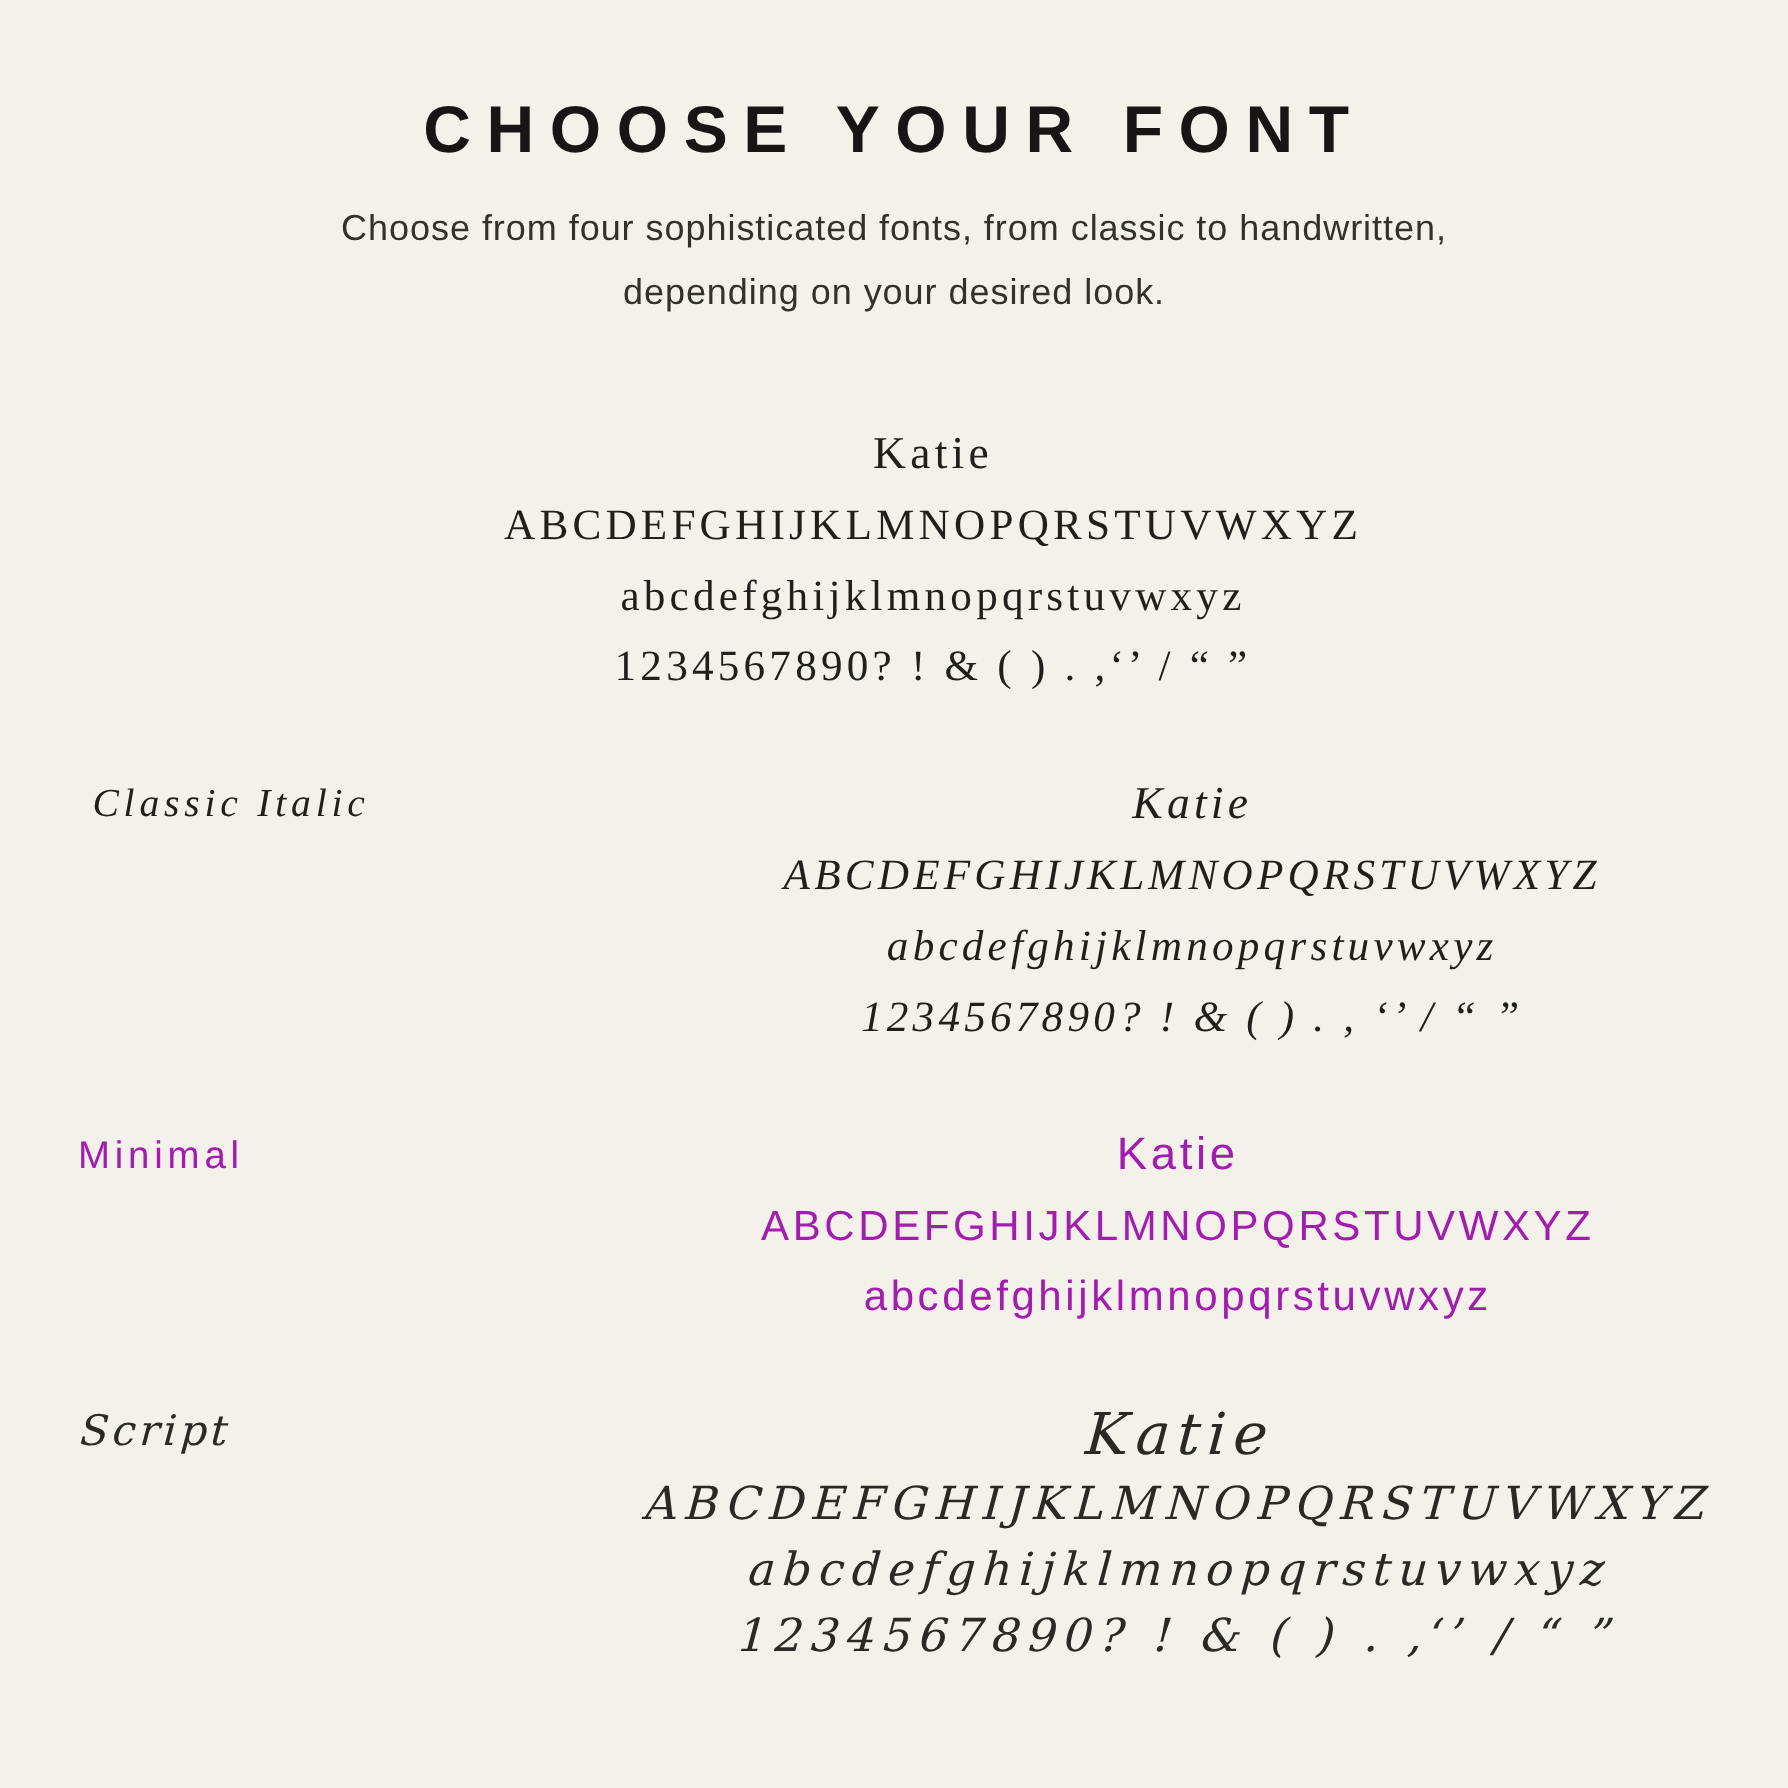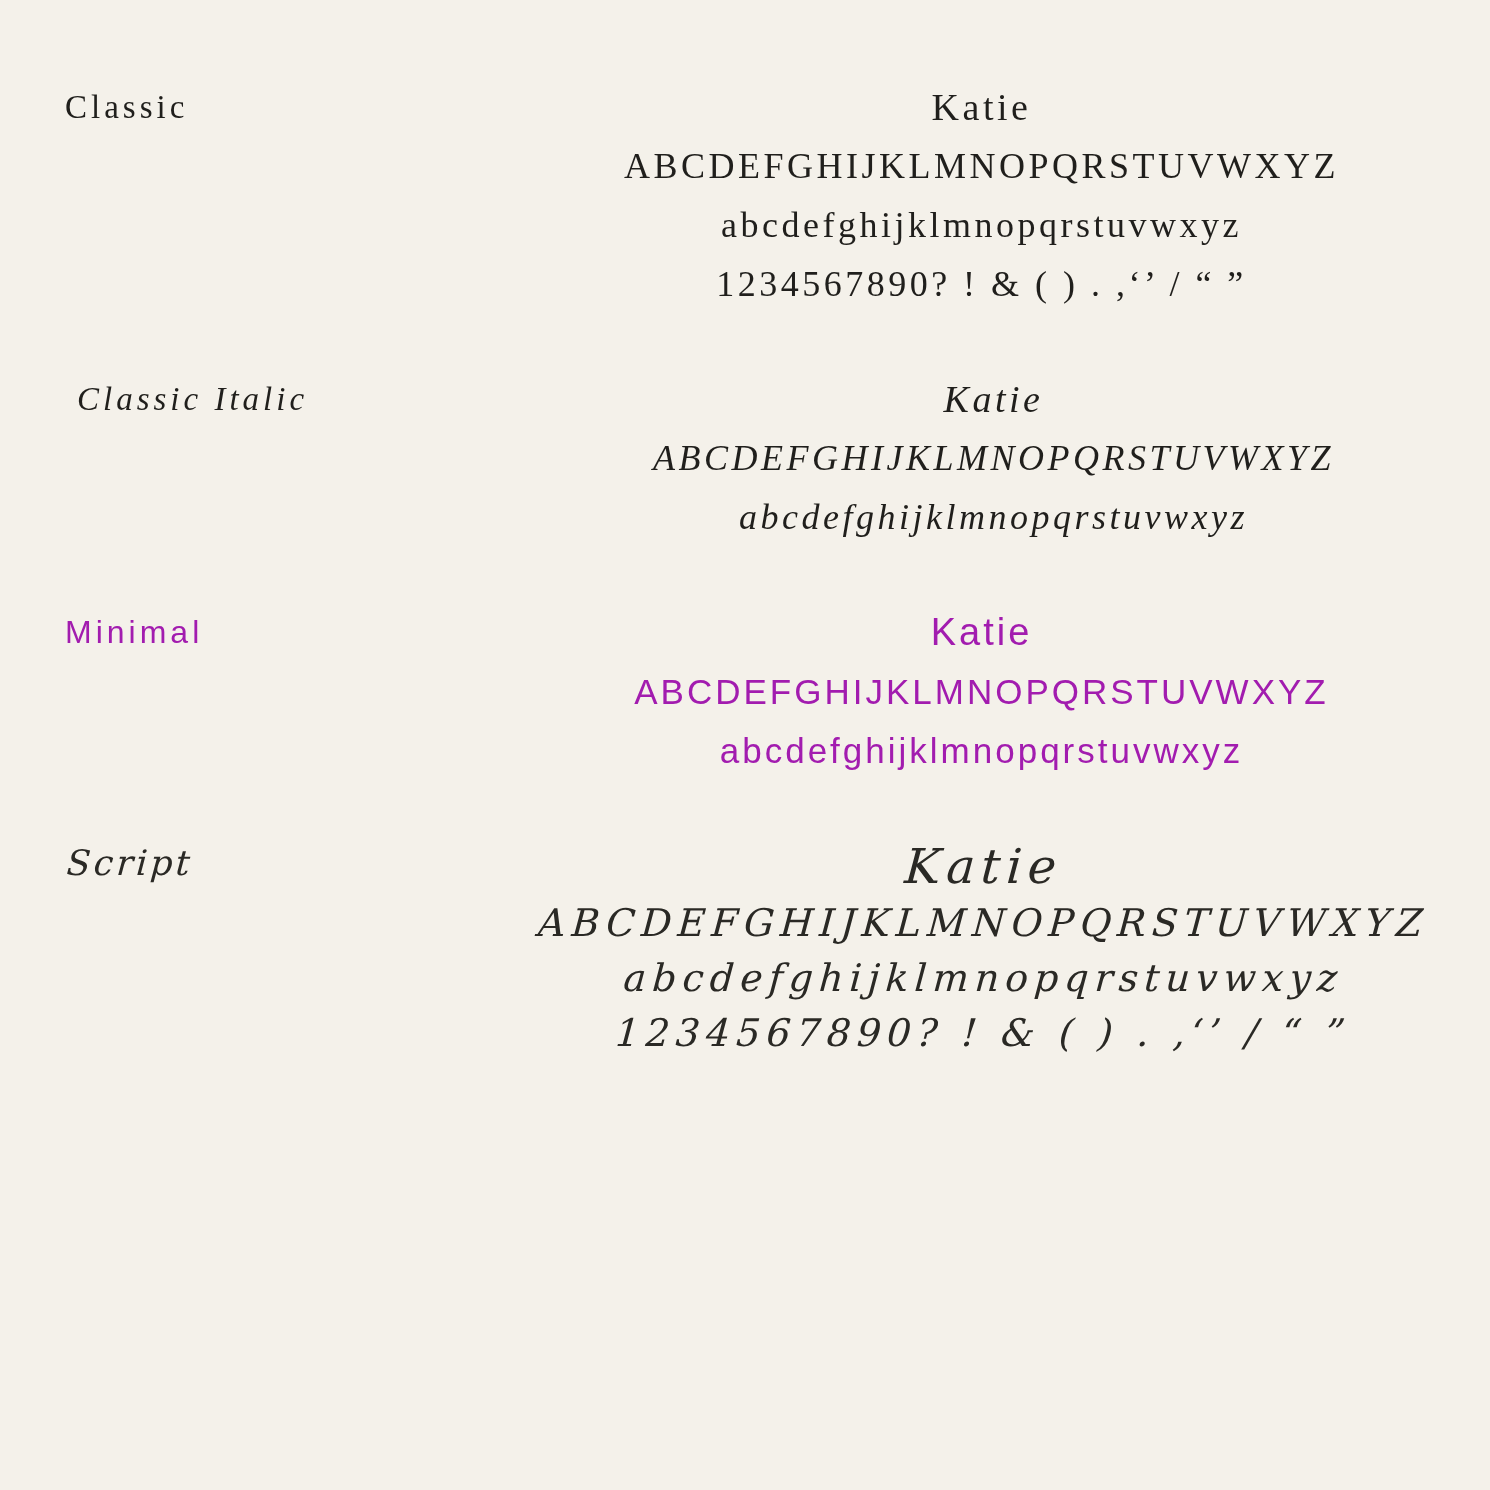--- a/index.html
+++ b/index.html
@@ -122,39 +122,46 @@
     transform-origin: left bottom;
   }
   .f-script .label-col { font-size: 35px; letter-spacing: 3px; }
   .f-script .sample-name { font-size: 48px; line-height: 60px; }
 </style>
 </head>
 <body>
 
 <div class="canvas">
 
+  <div class="header">
+    <h1 class="page-title">CHOOSE YOUR FONT</h1>
+    <p class="subtitle">
+      <span>Choose from four sophisticated fonts, from classic to handwritten,</span><br>
+      <span>depending on your desired look.</span>
+    </p>
+  </div>
 
   <div class="rows">
 
     <section class="font-row f-classic">
-      <div class="label-col">Classic</div>
       <div class="sample-col">
         <div class="sample-line sample-name">Katie</div>
         <div class="sample-line">ABCDEFGHIJKLMNOPQRSTUVWXYZ</div>
         <div class="sample-line">abcdefghijklmnopqrstuvwxyz</div>
         <div class="sample-line">1234567890? ! &amp; ( ) . ,‘’ / “ ”</div>
       </div>
     </section>
 
     <section class="font-row f-classic-italic">
       <div class="label-col">Classic Italic</div>
       <div class="sample-col">
         <div class="sample-line sample-name">Katie</div>
         <div class="sample-line">ABCDEFGHIJKLMNOPQRSTUVWXYZ</div>
         <div class="sample-line">abcdefghijklmnopqrstuvwxyz</div>
+        <div class="sample-line">1234567890? ! &amp; ( ) . , ‘’ / “ ”</div>
       </div>
     </section>
 
     <section class="font-row f-minimal">
       <div class="label-col">Minimal</div>
       <div class="sample-col">
         <div class="sample-line sample-name">Katie</div>
         <div class="sample-line">ABCDEFGHIJKLMNOPQRSTUVWXYZ</div>
         <div class="sample-line">abcdefghijklmnopqrstuvwxyz</div>
       </div>

